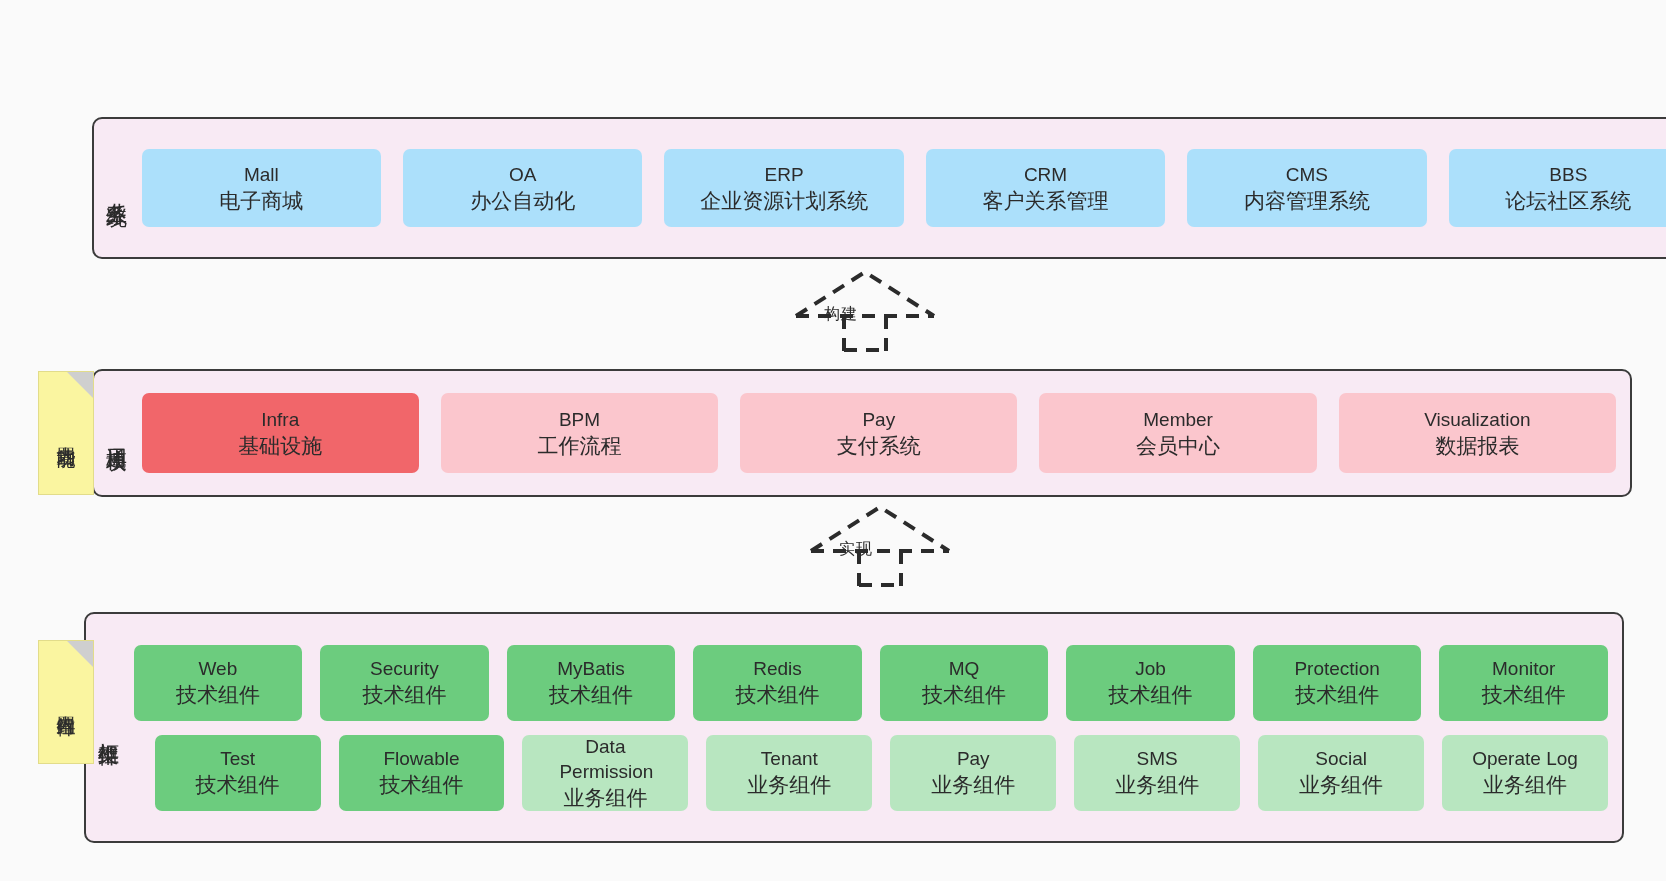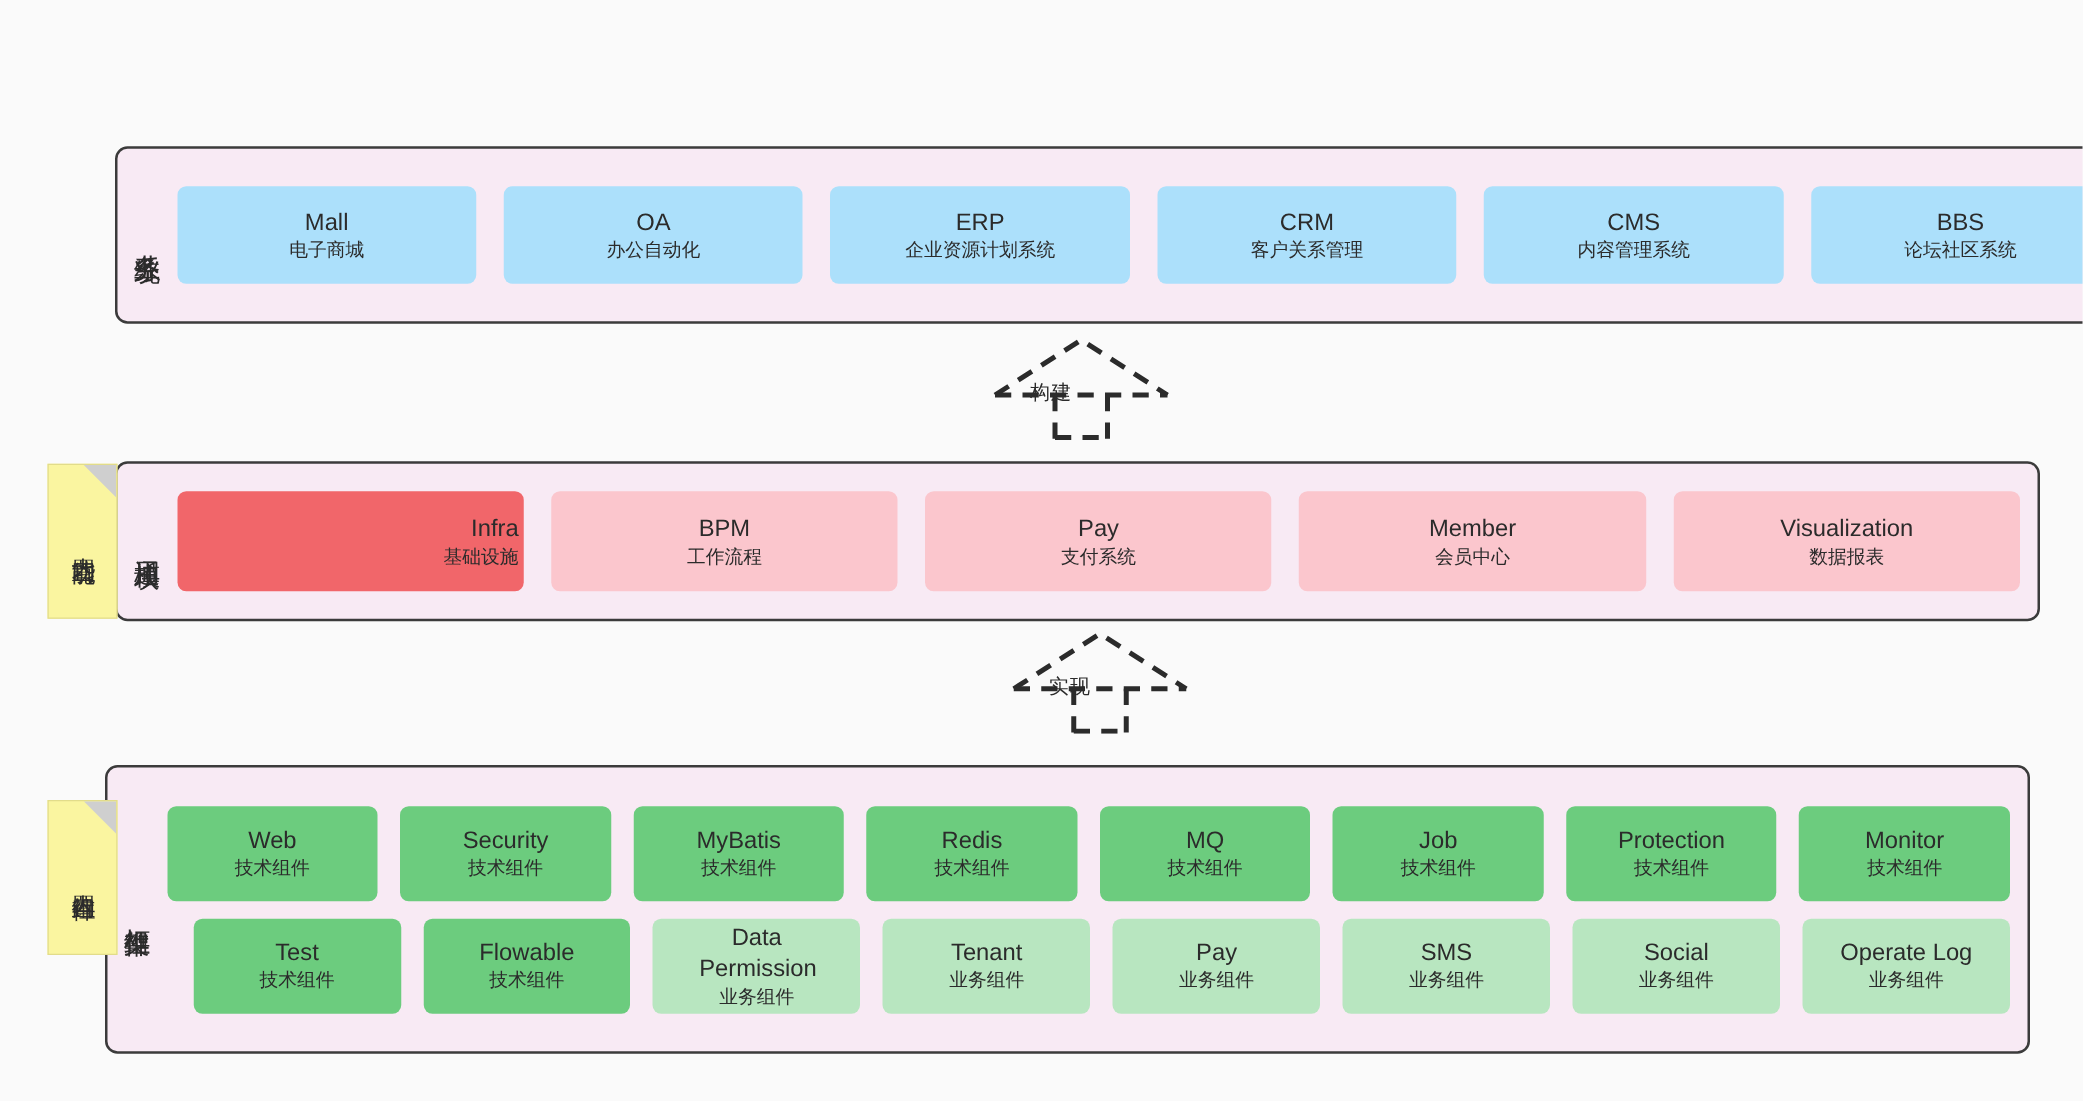--- a/index.html
+++ b/index.html
@@ -82,21 +82,21 @@
     box-sizing: border-box;
     flex: 1 1 0;
     padding: 6px 4px;
   }
   .node .en {
     font-size: 19px;
     line-height: 1.32;
     white-space: normal;
   }
   .node .cn {
-    font-size: 15px;
+    font-size: 21px;
     line-height: 1.32;
   }
 
   .node-blue   { background: #ace0fb; }
   .node-red    { background: #f1666a; }
   .node-pink   { background: #fbc6cd; }
   .node-green  { background: #6ccc7e; }
   .node-lgreen { background: #b8e6c0; }
 
   
@@ -190,21 +190,21 @@
       <line x1="96" y1="48" x2="96" y2="84" stroke="#2b2b2b" stroke-width="4" stroke-dasharray="13 9"></line>
       <line x1="54" y1="82" x2="96" y2="82" stroke="#2b2b2b" stroke-width="4" stroke-dasharray="13 9"></line>
     </svg>
     <span class="arrow-label" style="left:34px; top:36px;">构建</span>
   </div>
 
   <div class="layer" style="left:92px; top:369px; width:1540px; height:128px;">
     <div class="layer-title">通用模块</div>
     <div class="layer-body">
       <div class="row" style="gap:22px;">
-        <div class="node node-red" style="height:80px;align-items:flex-end;">
+        <div class="node node-red" style="height:80px;">
           <span class="en">Infra</span>
           <span class="cn">基础设施</span>
         </div>
         <div class="node node-pink" style="height:80px;">
           <span class="en">BPM</span>
           <span class="cn">工作流程</span>
         </div>
         <div class="node node-pink" style="height:80px;">
           <span class="en">Pay</span>
           <span class="cn">支付系统</span>

